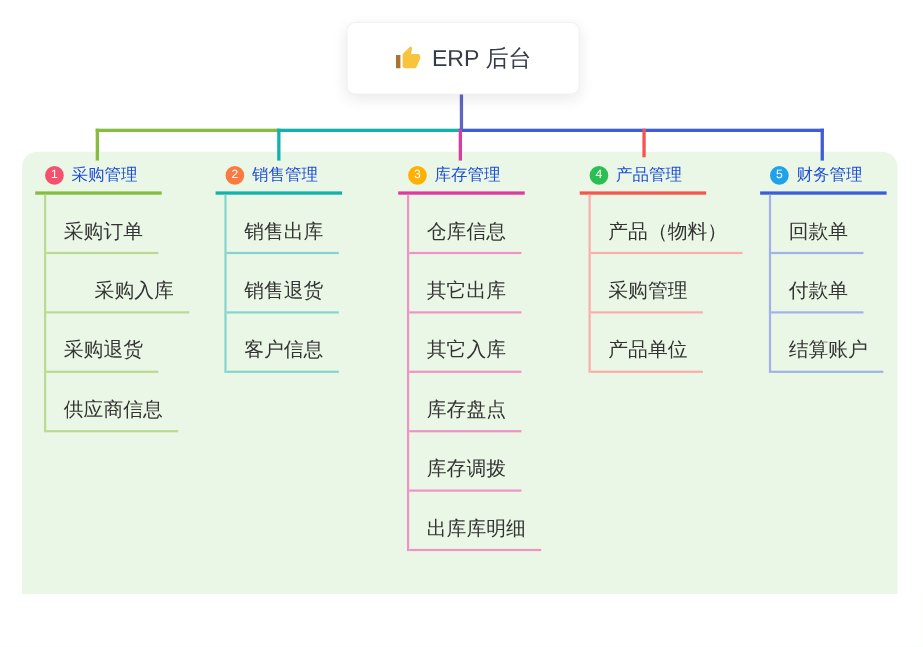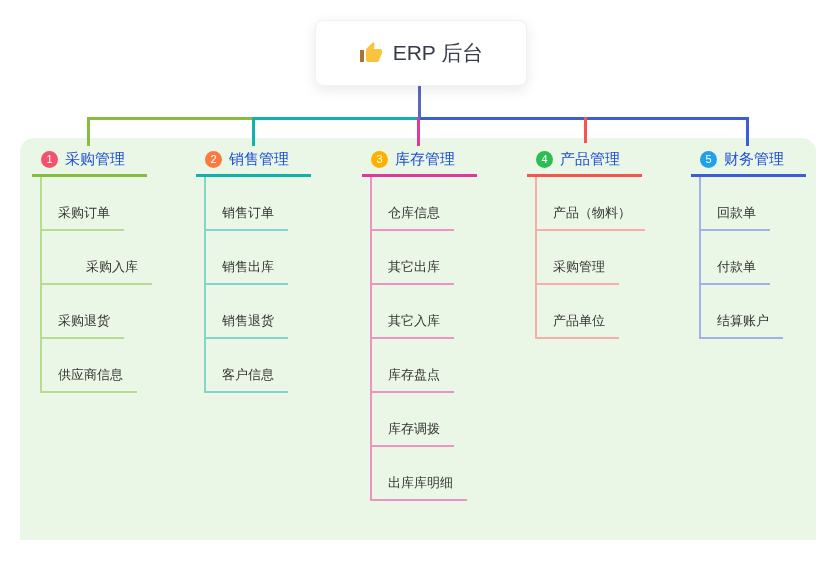--- a/index.html
+++ b/index.html
@@ -20,21 +20,21 @@
   .branch{position:absolute;top:147px;}
   .branch-header{display:flex;align-items:center;gap:7px;width:115px;box-sizing:border-box;
     padding:3px 0 5px 9px;border-bottom:3px solid #999;}
   .badge{width:17px;height:17px;border-radius:50%;flex:0 0 17px;
     display:flex;align-items:center;justify-content:center;
     color:#ffffff;font-size:11px;line-height:1;}
   .branch-title{font-size:15px;color:#1d4ed8;white-space:nowrap;}
 
   .children{margin-left:8px;border-left:2px solid #ccc;width:max-content;}
   .child-row{height:54px;display:flex;align-items:flex-end;}
-  .child-node{font-size:13px;color:#333333;white-space:nowrap;
+  .child-node{font-size:18px;color:#333333;white-space:nowrap;
     padding:0 14px 7px 16px;border-bottom:2px solid #0f766e;}
 </style>
 </head>
 <body>
 
 <div class="canvas">
 
   <div class="panel" style="background-color: rgb(235, 247, 230);"></div>
 
   <div class="line" style="left: 87px; top: 117px; width: 166px; height: 3px; background-color: rgb(133, 189, 62);"></div>
@@ -79,23 +79,20 @@
         </div>
     </div>
   </div>
 
   <div class="branch" style="left:196px;">
     <div class="branch-header" style="border-bottom-color: rgb(18, 178, 170);">
       <span class="badge" style="background-color: rgb(249, 123, 65);">2</span>
       <span class="branch-title">销售管理</span>
     </div>
     <div class="children" style="border-left-color: rgb(132, 212, 205);">
-      <div class="child-row">
-          <div class="child-node" style="border-bottom-color: rgb(132, 212, 205);">销售订单</div>
-        </div>
       <div class="child-row">
           <div class="child-node" style="border-bottom-color: rgb(132, 212, 205);">销售出库</div>
         </div>
       <div class="child-row">
           <div class="child-node" style="border-bottom-color: rgb(132, 212, 205);">销售退货</div>
         </div>
       <div class="child-row">
           <div class="child-node" style="border-bottom-color: rgb(132, 212, 205);">客户信息</div>
         </div>
     </div>

